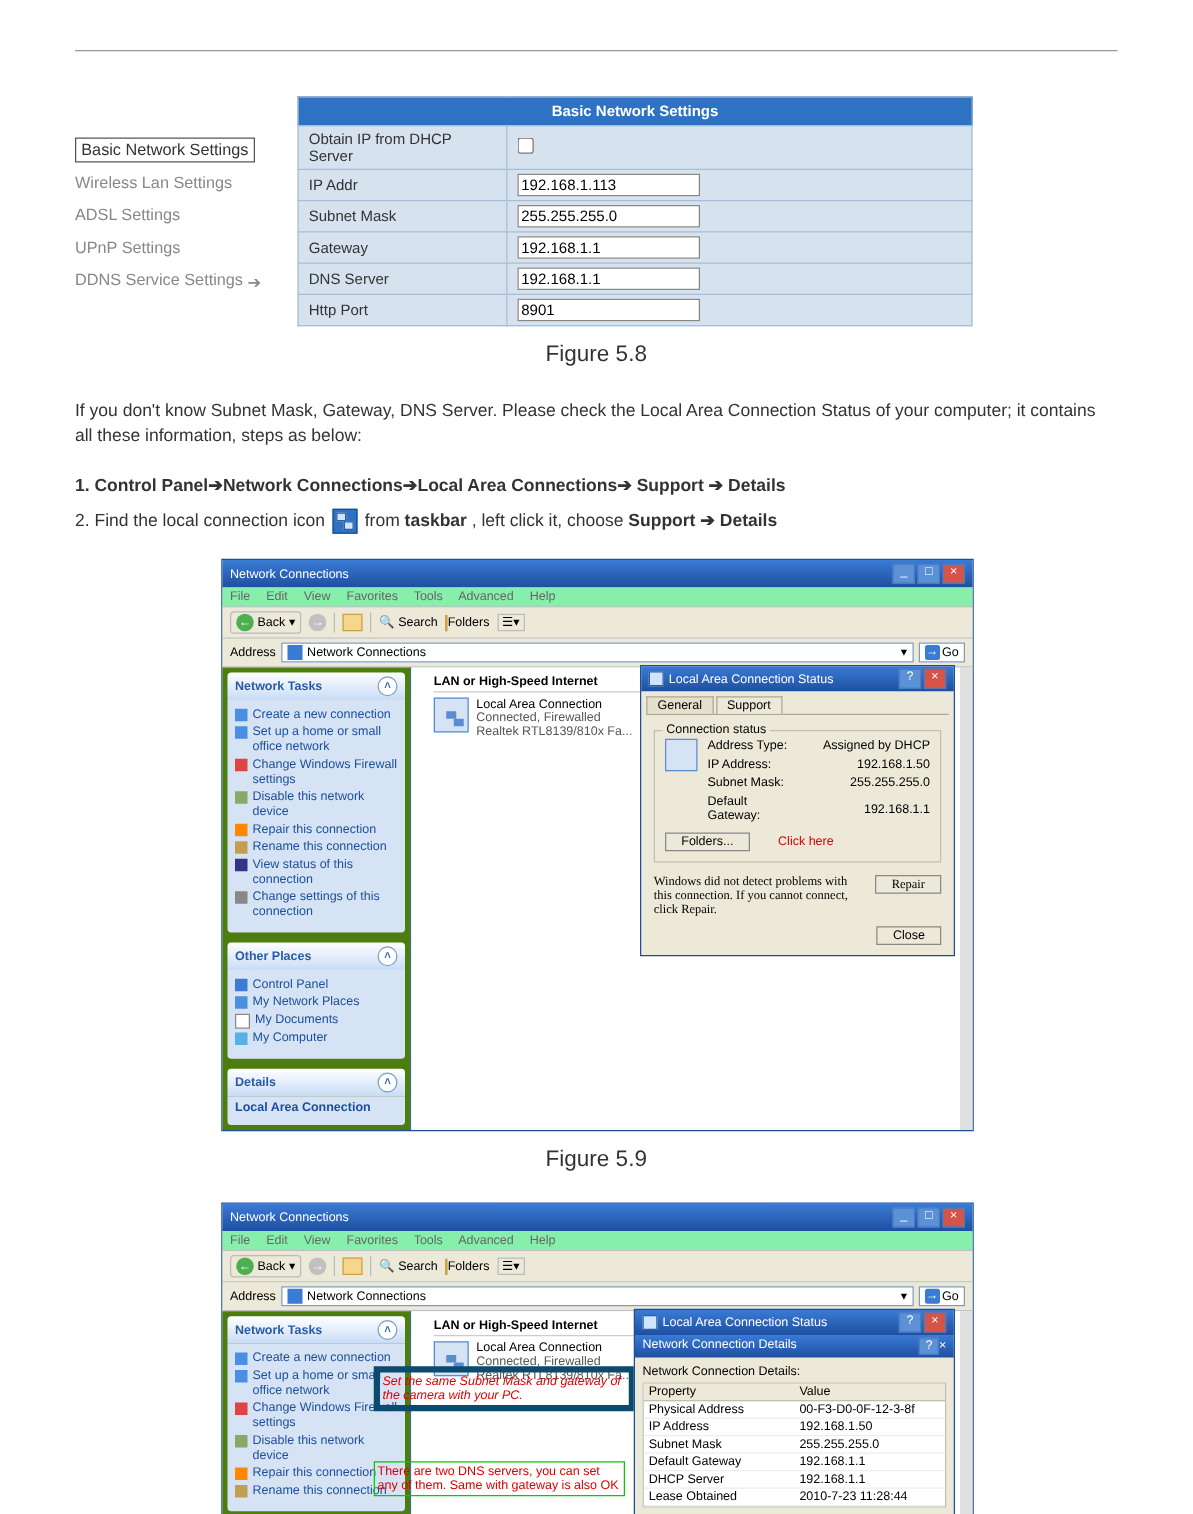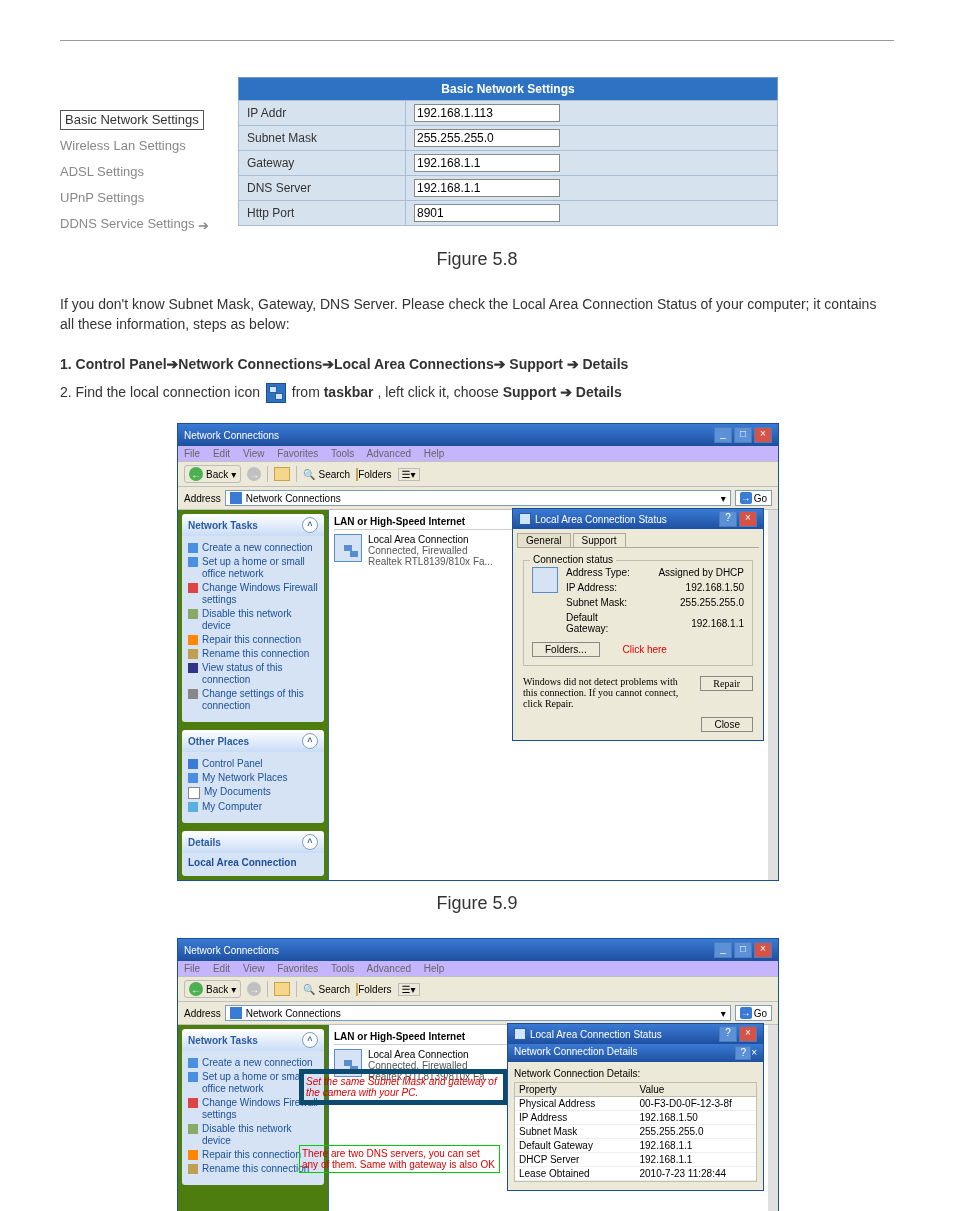--- a/index.html
+++ b/index.html
@@ -146,21 +146,21 @@
     background:#5c91d6;
     color:#fff;
     font-size:10px;
     line-height:12px;
     text-align:center;
   }
   .win .titlebar .wbtn.close{background:#d65348;}
   .win .titlebar .help{display:flex;align-items:center;}
   .win .titlebar .help .q{width:16px;height:14px;border:1px solid #4a7dc0;background:#5c91d6;color:#fff;text-align:center;line-height:12px;margin-right:2px;}
   .win .menubar {
-    background: #c4b5fd;
+    background: #86efac;
     padding: 2px 6px;
     border-bottom: 1px solid #c0c0c0;
     color:#666;
   }
   .win .menubar span{margin-right:10px;}
   .win .toolbar {
     background: #ece9d8;
     padding: 3px 6px;
     border-bottom: 1px solid #c0c0c0;
     display:flex;align-items:center;gap:6px;
@@ -202,21 +202,21 @@
   .panelist .li .ic.net{background:#4a90e2;}
   .panelist .li .ic.pc{background:#5ab0e2;}
   .panelist .li .ic.shield{background:#d44;}
   .panelist .li .ic.disable{background:#8a6;}
   .panelist .li .ic.repair{background:#f80;}
   .panelist .li .ic.rename{background:#c0a050;}
   .panelist .li .ic.view{background:#338;}
   .panelist .li .ic.settings{background:#888;}
   .panelist .li .ic.cp{background:#3a7bd5;}
   .win .midpane{
-    flex:1;background:#fff;padding:4px 5px;position:relative;
+    flex:1;background:#fff;padding:4px 18px;position:relative;
   }
   .midhdr{font-weight:bold;border-bottom:1px solid #ccc;padding:2px 0;margin-bottom:4px;}
   .connitem{display:flex;gap:6px;align-items:flex-start;margin-top:2px;}
   .connitem .cicon{width:26px;height:26px;background:#d6e3f5;border:1px solid #5a8dd0;display:flex;align-items:center;justify-content:center;}
   .connitem .cicon .mini{width:8px;height:6px;background:#5a8dd0;box-shadow:6px 6px 0 #5a8dd0;}
   .connitem .ctext .t{font-weight:normal;color:#000;}
   .connitem .ctext .s{color:#555;}
   .dialog{
     position:absolute;top:-2px;right:4px;width:250px;border:1px solid #1b4f9a;background:#ece9d8;z-index:2;
   }
@@ -262,20 +262,24 @@
         <span>DDNS Service Settings</span>
         <span class="arrow">➔</span>
       </div>
     </div>
 
     <table class="settings-table">
       <tbody>
           <tr>
             <th colspan="2">Basic Network Settings</th>
           </tr>
+      <tr>
+        <td class="label">Obtain IP from DHCP Server</td>
+        <td class="check"><input type="checkbox" style=""></td>
+      </tr>
       <tr>
         <td class="label">IP Addr</td>
         <td class="value"><input type="text" value="192.168.1.113" style=""></td>
       </tr>
       <tr>
         <td class="label">Subnet Mask</td>
         <td class="value"><input type="text" value="255.255.255.0" style=""></td>
       </tr>
       <tr>
         <td class="label">Gateway</td>

